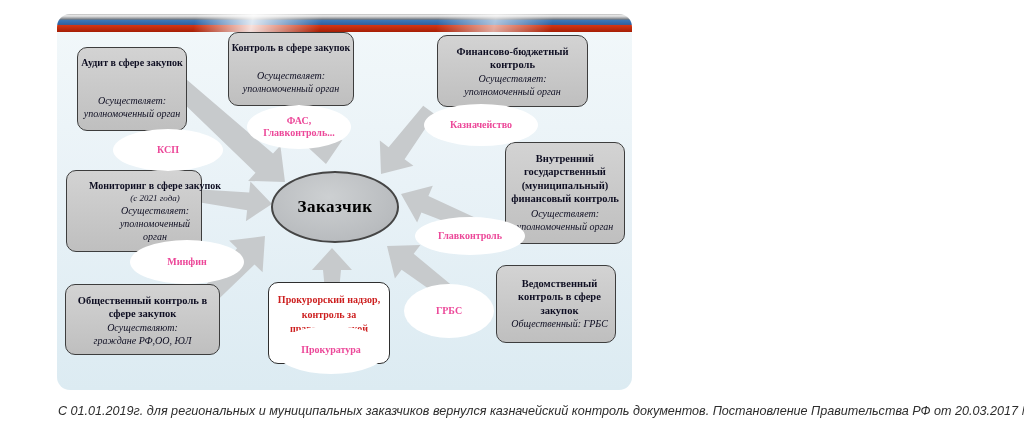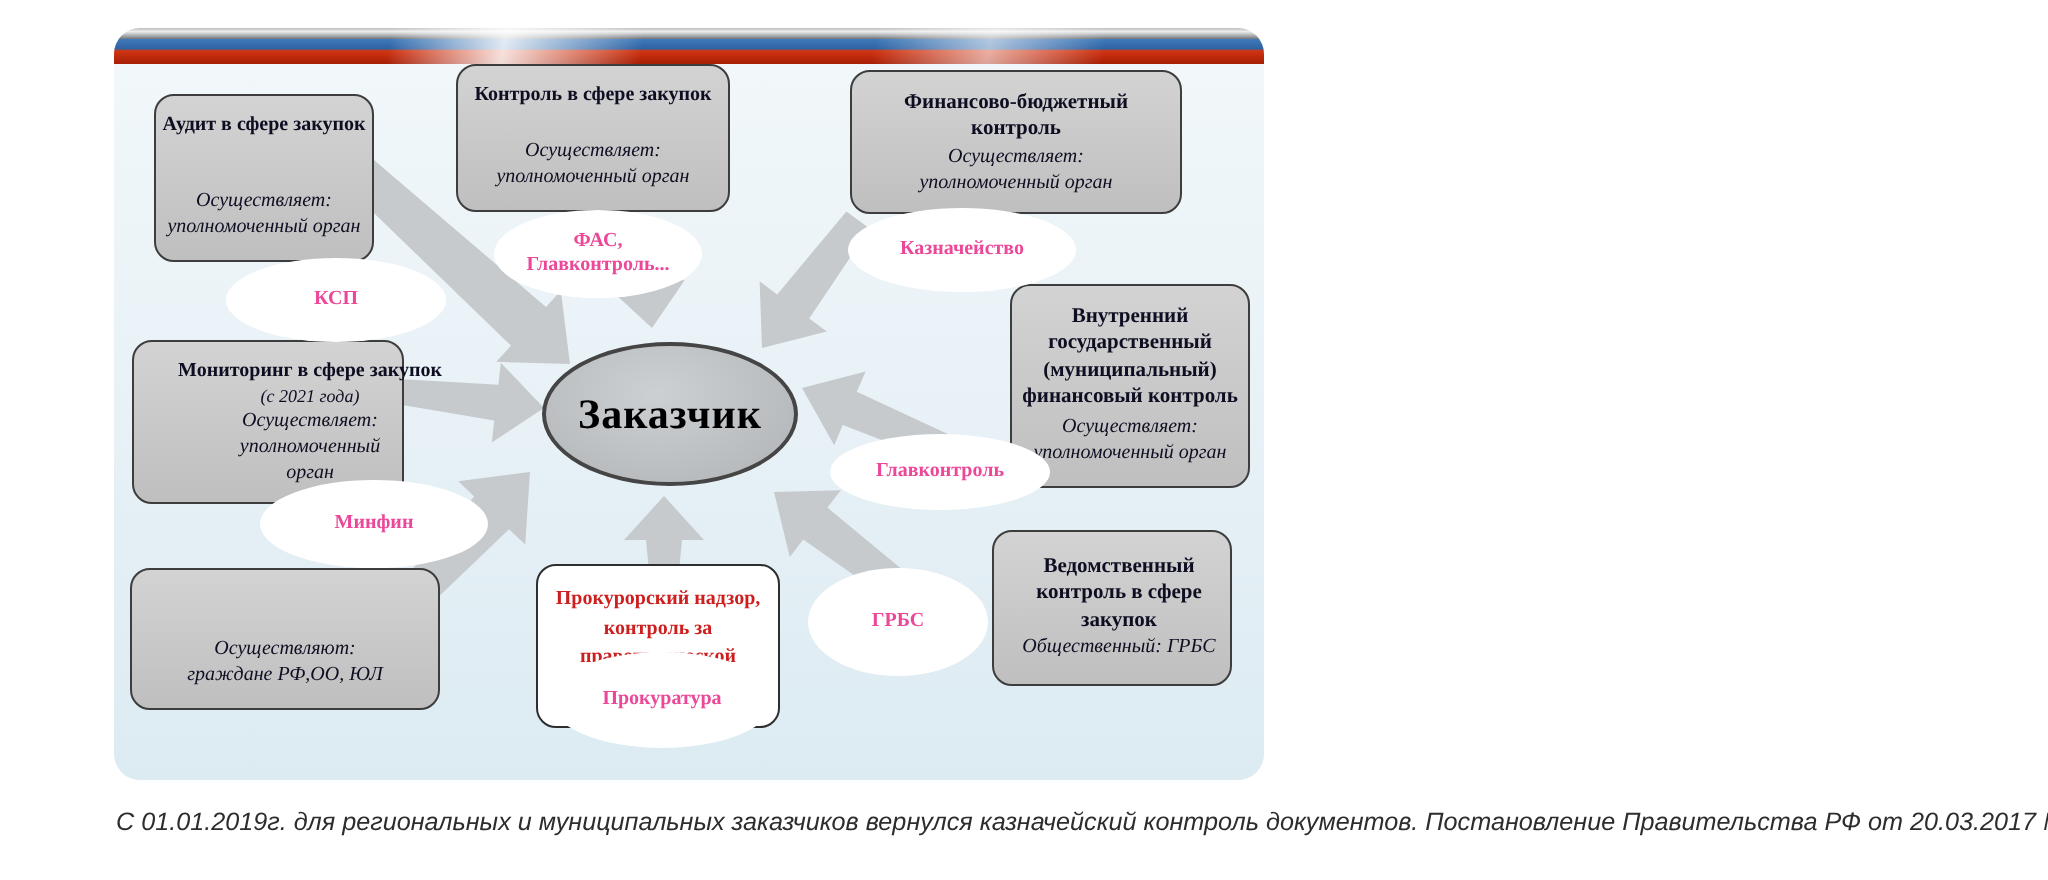--- a/index.html
+++ b/index.html
@@ -51,21 +51,21 @@
     display:flex;flex-direction:column;align-items:center;justify-content:center;
     text-align:center;color:#ec4899;
   }
   .bubble .blabel{font-weight:bold;font-size:10px;line-height:1.25;}
   .center-ellipse{
     position:absolute;left:214px;top:157px;width:124px;height:68px;
     background:radial-gradient(ellipse at 45% 35%, #cdd0d2 0%, #b9bcbf 70%, #aeb1b4 100%);
     border:2px solid #454545;border-radius:50%;
     display:flex;align-items:center;justify-content:center;
   }
-  .center-label{font-weight:bold;font-size:21px;color:#000;letter-spacing:.5px;}
+  .center-label{font-weight:bold;font-size:17px;color:#000;letter-spacing:.5px;}
   .caption{
     position:absolute;left:58px;top:404px;white-space:nowrap;
     font-family:"Liberation Sans",sans-serif;font-style:italic;
     font-size:12.6px;color:#2d2d2d;
   }
 </style>
 </head>
 <body>
 
 <div class="panel">
@@ -82,28 +82,28 @@
       <polygon points="143.3,188.4 190.1,196.3 188.9,207.2 215.0,190.0 193.4,167.4 192.2,178.4 144.7,175.6" fill="#c7cacc"></polygon>
     </svg>
 
   <div class="gbox" style="left:20px;top:33px;width:110px;height:84px;">
     <div class="btitle nowrap">Аудит в сфере закупок</div>
     <div class="spacer"></div>
     <div class="bsub">Осуществляет:</div>
     <div class="bsub">уполномоченный орган</div>
   </div>
 
-  <div class="gbox" style="left:171px;top:18px;width:137px;height:74px;">
+  <div class="gbox" style="left:171px;top:18px;width:126px;height:74px;">
     <div class="btitle nowrap">Контроль в сфере закупок</div>
     <div class="spacer"></div>
     <div class="bsub">Осуществляет:</div>
     <div class="bsub">уполномоченный орган</div>
   </div>
 
-  <div class="gbox" style="left:368px;top:21px;width:166px;height:72px;">
+  <div class="gbox" style="left:380px;top:21px;width:151px;height:72px;">
     <div class="btitle">Финансово-бюджетный контроль</div>
     <div class="spacer"></div>
     <div class="bsub">Осуществляет:</div>
     <div class="bsub">уполномоченный орган</div>
   </div>
 
   <div class="gbox" style="left:448px;top:128px;width:120px;height:102px;">
     <div class="btitle">Внутренний государственный (муниципальный) финансовый контроль</div>
     <div class="spacer"></div>
     <div class="bsub">Осуществляет:</div>
@@ -112,20 +112,21 @@
 
   <div class="gbox" style="left:9px;top:156px;width:136px;height:82px;padding-left:47px;">
     <div class="btitle nowrap">Мониторинг в сфере закупок</div>
     <div class="bnote">(с 2021 года)</div>
     <div class="spacer"></div>
     <div class="bsub">Осуществляет:</div>
     <div class="bsub">уполномоченный орган</div>
   </div>
 
   <div class="gbox" style="left:8px;top:270px;width:155px;height:71px;">
+    <div class="btitle">Общественный контроль в сфере закупок</div>
     <div class="spacer"></div>
     <div class="bsub">Осуществляют:</div>
     <div class="bsub">граждане РФ,ОО, ЮЛ</div>
   </div>
 
   <div class="wbox" style="left:211px;top:268px;width:122px;height:82px;">
     <div class="redtitle">Прокурорский надзор, контроль за правотворческой деятельностью</div>
   </div>
 
   <div class="gbox" style="left:439px;top:251px;width:120px;height:78px;justify-content:center;padding-left:12px;">

